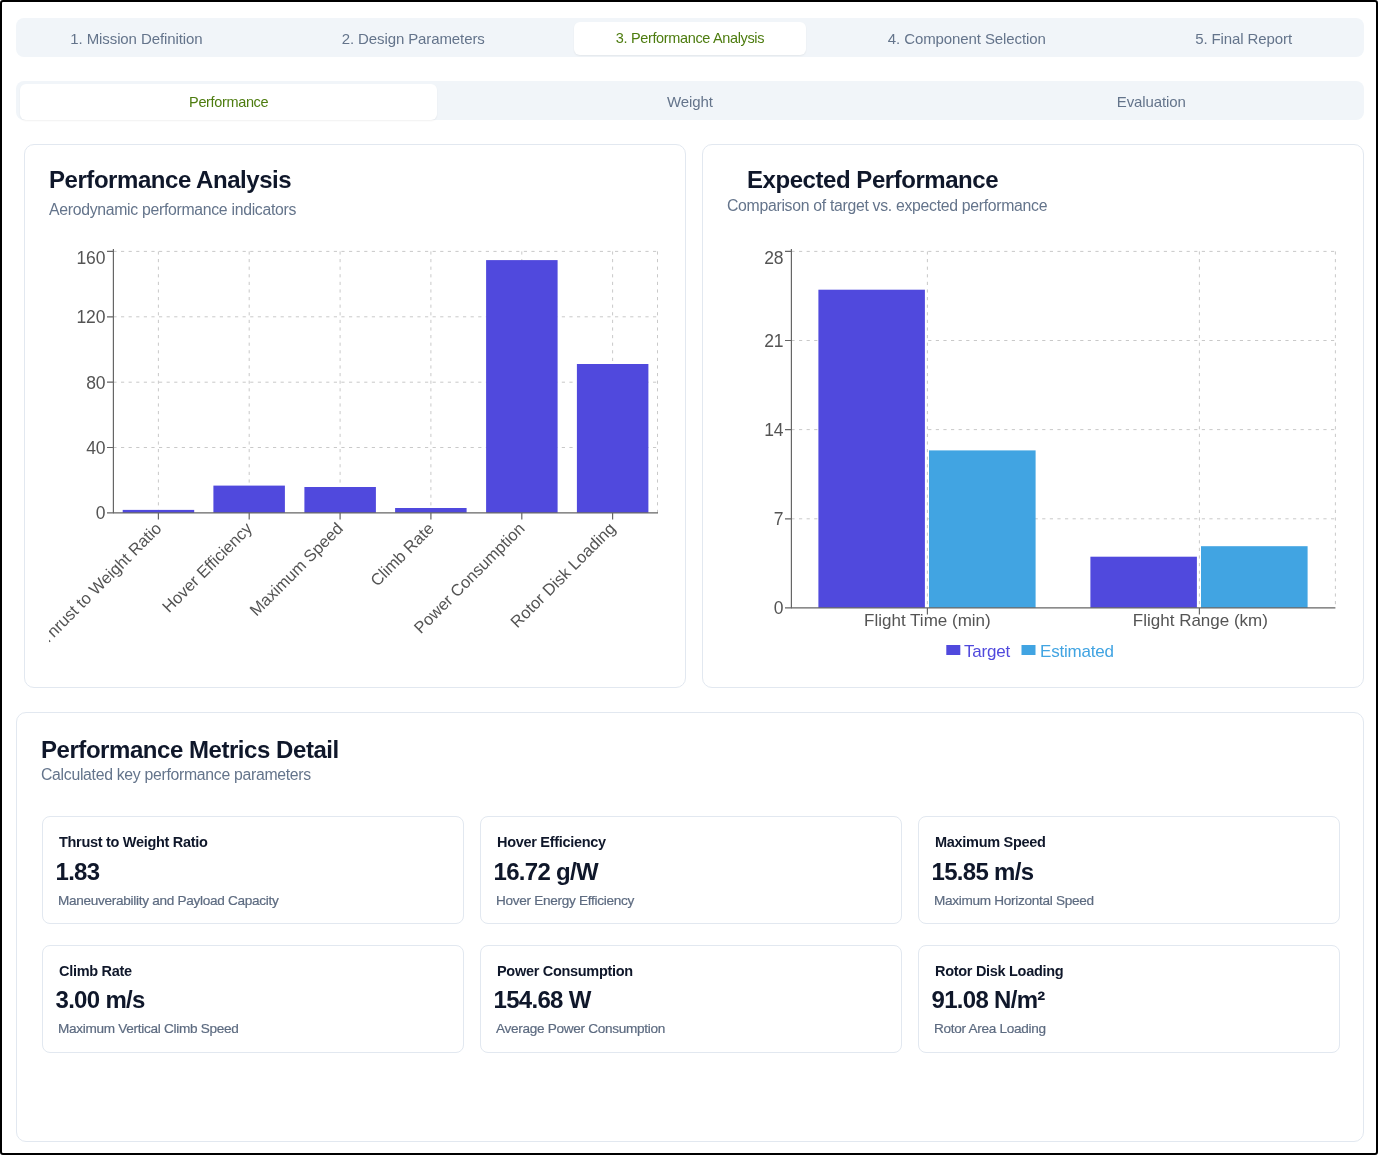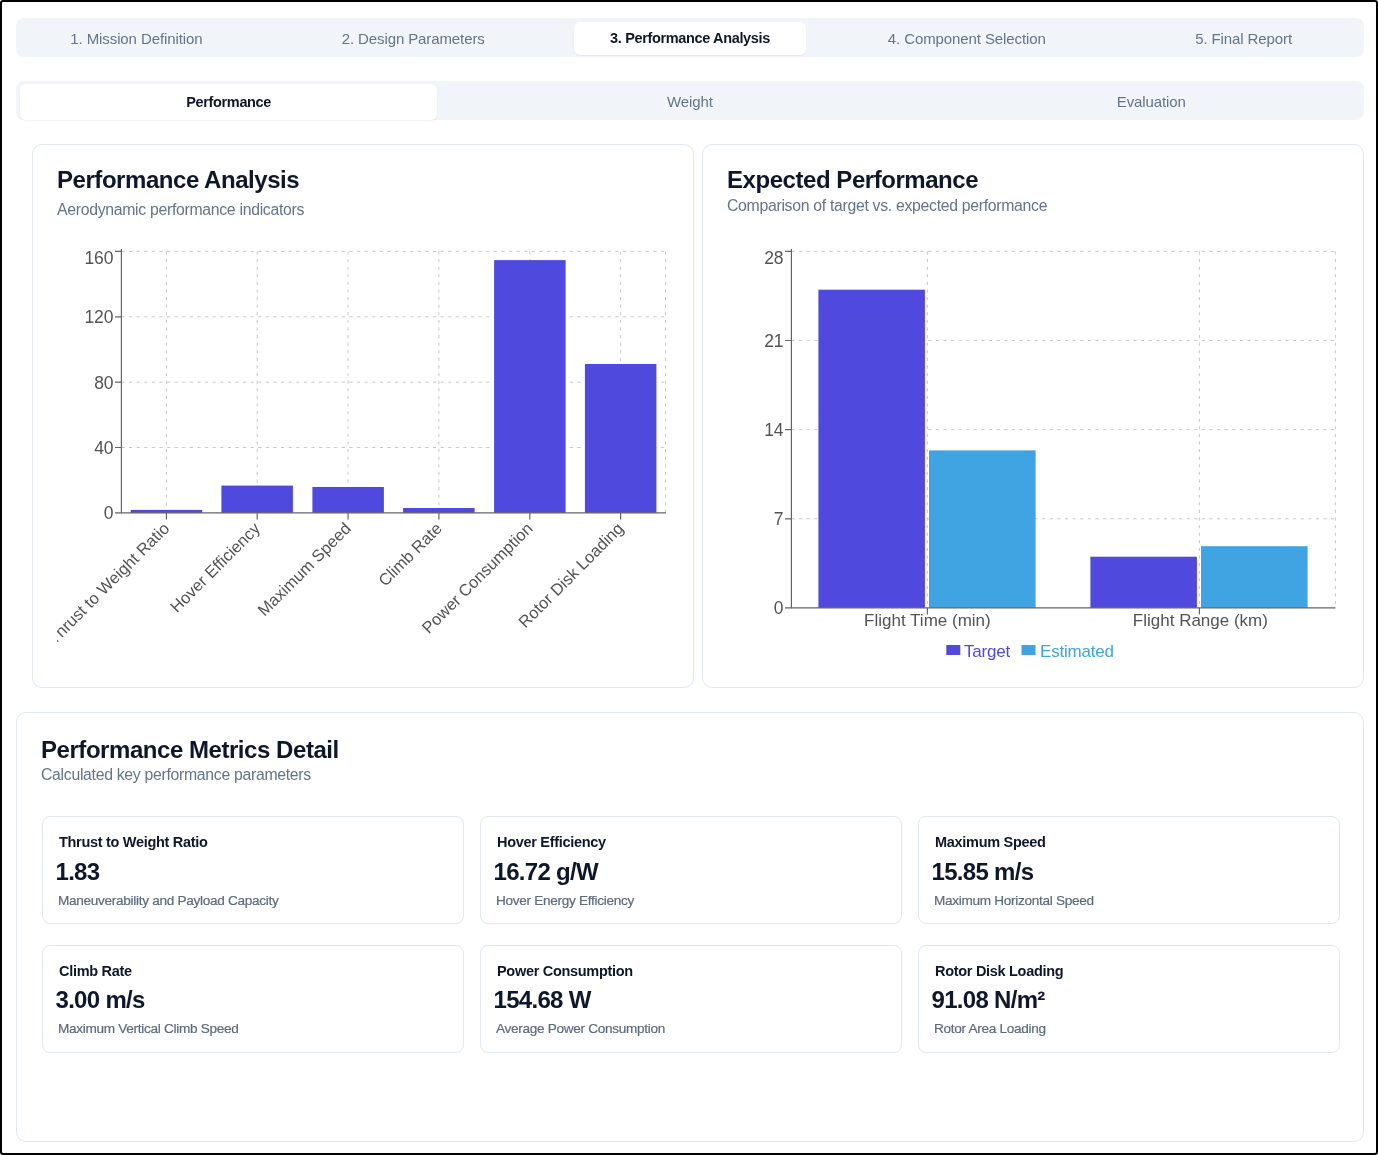--- a/index.html
+++ b/index.html
@@ -1,20 +1,20 @@
 <!DOCTYPE html>
 <html><head>
 <meta charset="utf-8">
 <style>
 * { margin:0; padding:0; box-sizing:border-box; }
 html,body { width:1378px; height:1155px; background:#fff; font-family:"Liberation Sans", sans-serif; }
 body { position:relative; overflow:hidden; }
 .tabbar { position:absolute; left:16px; width:1348px; background:#f1f5f9; border-radius:8px; display:flex; padding:3px 4px;gap:44px; }
 .tab { flex:1; display:flex; align-items:center; justify-content:center; font-size:15px; font-weight:400; color:#64748b; letter-spacing:-0.1px; }
-.tab.active { background:#fff; border-radius:6px; color:#0f172a; font-weight:700; font-size:14.5px; letter-spacing:-0.35px; box-shadow:0 1px 2px rgba(0,0,0,0.06); }
+.tab.active { background:#fff; border-radius:6px; color:#4d7c0f; font-weight:400; font-size:14.5px; letter-spacing:-0.35px; box-shadow:0 1px 2px rgba(0,0,0,0.06); }
 .card { position:absolute; background:#fff; border:1px solid #e2e8f0; border-radius:10px; }
 .ctitle { position:absolute; left:24px; font-size:24px; font-weight:700; color:#0f172a; letter-spacing:-0.45px; }
 .csub { position:absolute; left:24px; font-size:15.8px; letter-spacing:-0.3px; color:#64748b; }
 .mcard { position:absolute; background:#fff; border:1px solid #e2e8f0; border-radius:8px; width:422px; height:108px; }
 .mt { position:absolute; left:16px; top:17px; font-size:14.5px; letter-spacing:-0.3px; font-weight:600; color:#0f172a; }
 .mv { position:absolute; left:12.5px; top:40.5px; font-size:24px; font-weight:700; color:#0f172a; letter-spacing:-0.7px; }
 .md { position:absolute; left:15px; top:75.5px; font-size:13.6px; letter-spacing:-0.3px; color:#5d6b80; -webkit-text-stroke:0.2px #5d6b80; }
 .btn { position:absolute; left:1089px; top:366px; width:234px; height:39px; background:#161d2e; color:#fafafa; border-radius:8px; font-size:14.3px; letter-spacing:-0.3px; font-weight:600; display:flex; align-items:center; justify-content:center; }
 </style>
 </head>
@@ -27,21 +27,21 @@
   <div class="tab">4. Component Selection</div>
   <div class="tab">5. Final Report</div>
 </div>
 
 <div class="tabbar" style="top:81px; height:39px; padding:3px 4px 0.5px;">
   <div class="tab active">Performance</div>
   <div class="tab">Weight</div>
   <div class="tab">Evaluation</div>
 </div>
 
-<div class="card" style="left:32px; top:144px; width:662px; height:544px;">
+<div class="card" style="left:24px; top:144px; width:662px; height:544px;">
   <div class="ctitle" style="top:21.4px;">Performance Analysis</div>
   <div class="csub" style="top:55.6px;">Aerodynamic performance indicators</div>
   <svg id="chartL" width="614" height="496" style="position:absolute; left:24px; top:24px;" font-family="&quot;Liberation Sans&quot;, sans-serif">
     <g stroke="#c9c9c9" stroke-width="1" stroke-dasharray="3.2,4.4" fill="none">
       <path d="M64.4 278.5H609 M64.4 213.2H609 M64.4 147.8H609 M64.4 82.4H609"></path>
       <path d="M109.4 82.4V343.9 M200.2 82.4V343.9 M291.1 82.4V343.9 M381.9 82.4V343.9 M472.8 82.4V343.9 M563.6 82.4V343.9 M608.5 82.4V343.9"></path>
     </g>
     <g fill="#5049dd">
       <rect x="73.7" y="340.9" width="71.5" height="3.0"></rect>
       <rect x="164.4" y="316.6" width="71.5" height="27.3"></rect>
@@ -66,21 +66,21 @@
       <text x="204.2" y="360.5" transform="rotate(-45 204.2 360.5)">Hover Efficiency</text>
       <text x="295.1" y="360.5" transform="rotate(-45 295.1 360.5)">Maximum Speed</text>
       <text x="385.9" y="360.5" transform="rotate(-45 385.9 360.5)">Climb Rate</text>
       <text x="476.8" y="360.5" transform="rotate(-45 476.8 360.5)">Power Consumption</text>
       <text x="567.6" y="360.5" transform="rotate(-45 567.6 360.5)">Rotor Disk Loading</text>
     </g>
   </svg>
 </div>
 
 <div class="card" style="left:702px; top:144px; width:662px; height:544px;">
-  <div class="ctitle" style="top:21.4px;">Expected Performance</div>
+  <div class="ctitle" style="top:21.4px;margin-left:20px;">Expected Performance</div>
   <div class="csub" style="top:52px;">Comparison of target vs. expected performance</div>
   <svg id="chartR" width="614" height="496" style="position:absolute; left:24px; top:24px;" font-family="&quot;Liberation Sans&quot;, sans-serif">
     <g stroke="#c9c9c9" stroke-width="1" stroke-dasharray="3.2,4.4" fill="none">
       <path d="M64.4 349.8H608.4 M64.4 260.6H608.4 M64.4 171.5H608.4 M64.4 82.4H608.4"></path>
       <path d="M200.4 82.4V438.9 M472.4 82.4V438.9 M608.4 82.4V438.9"></path>
     </g>
     <g fill="#5049dd">
       <rect x="91.4" y="120.7" width="106.5" height="318.2"></rect>
       <rect x="363.4" y="387.7" width="106.5" height="51.2"></rect>
     </g>

